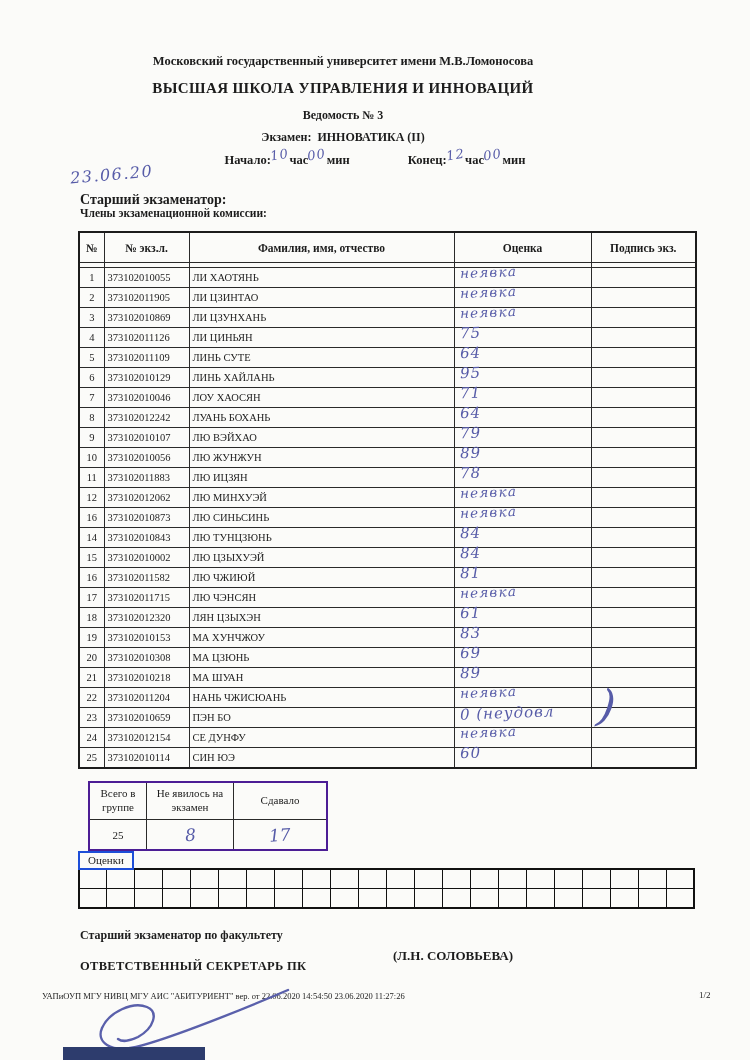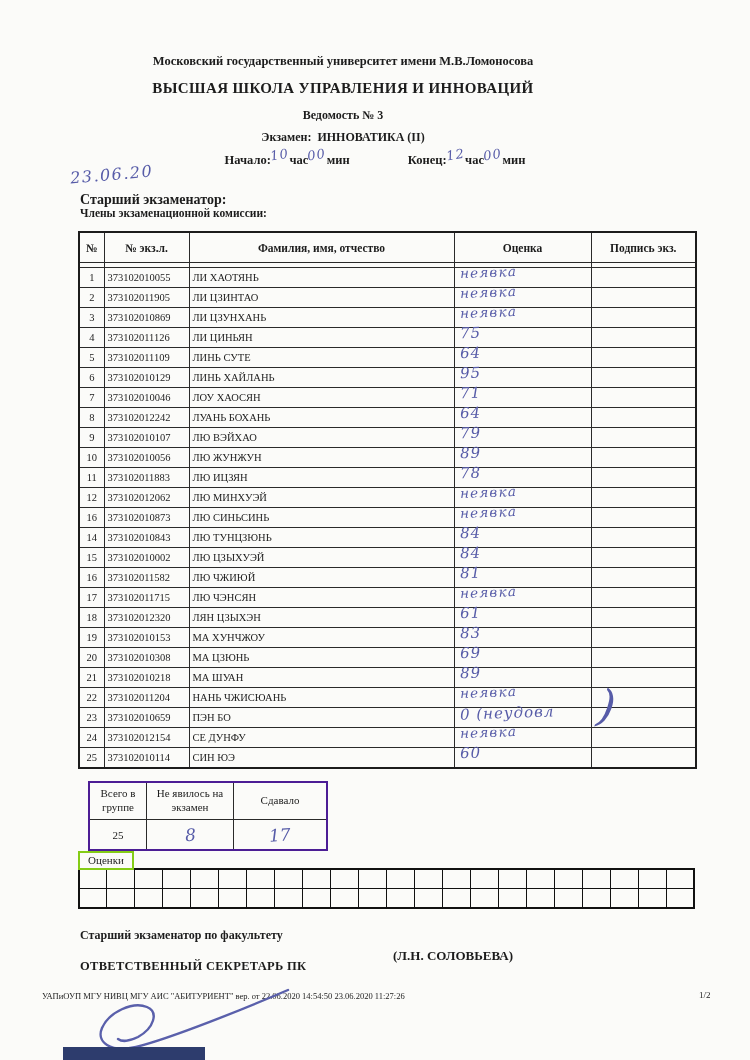--- a/index.html
+++ b/index.html
@@ -35,21 +35,21 @@
   .grade.word{font-size:13.5px;letter-spacing:1.2px;}
   .big-paren{left:598px;top:684px;font-size:44px;line-height:1;transform:rotate(8deg);font-weight:normal;}
 
   .summary{left:88px;top:781px;border:2px solid #4c1d95;}
   .summary th,.summary td{border:1px solid #2a2a2a;font-size:11px;text-align:center;padding:1px 3px;}
   .summary th{font-weight:normal;height:34px;vertical-align:middle;line-height:1.25;}
   .summary td{height:27px;position:relative;}
   .sum-hw{font-size:17px;display:inline-block;transform:rotate(-4deg);}
   .w-total{width:50px;} .w-absent{width:80px;} .w-passed{width:86px;}
 
-  .grades-label{left:78px;top:851px;width:52px;height:15px;border:2px solid #84cc16;
+  .grades-label{left:78px;top:851px;width:52px;height:15px;border:2px solid #1d4ed8;
                 font-size:11px;text-align:center;line-height:15px;background:#fbfbf9;z-index:2;}
   .grades-grid{left:78px;top:868px;width:617px;border:2px solid #111;}
   .grades-grid td{border:1.5px solid #111;height:18px;padding:0;}
 
   .senior-faculty{left:80px;top:928px;font-size:12px;}
   .secretary{left:80px;top:959px;font-size:12.5px;letter-spacing:.3px;}
   .secretary-name{left:393px;top:948px;font-size:13px;}
   .system-line{left:42px;top:991px;font-size:8.5px;color:#222;}
   .page-indicator{left:699px;top:990px;font-size:9px;}
   .signature{left:88px;top:984px;}

